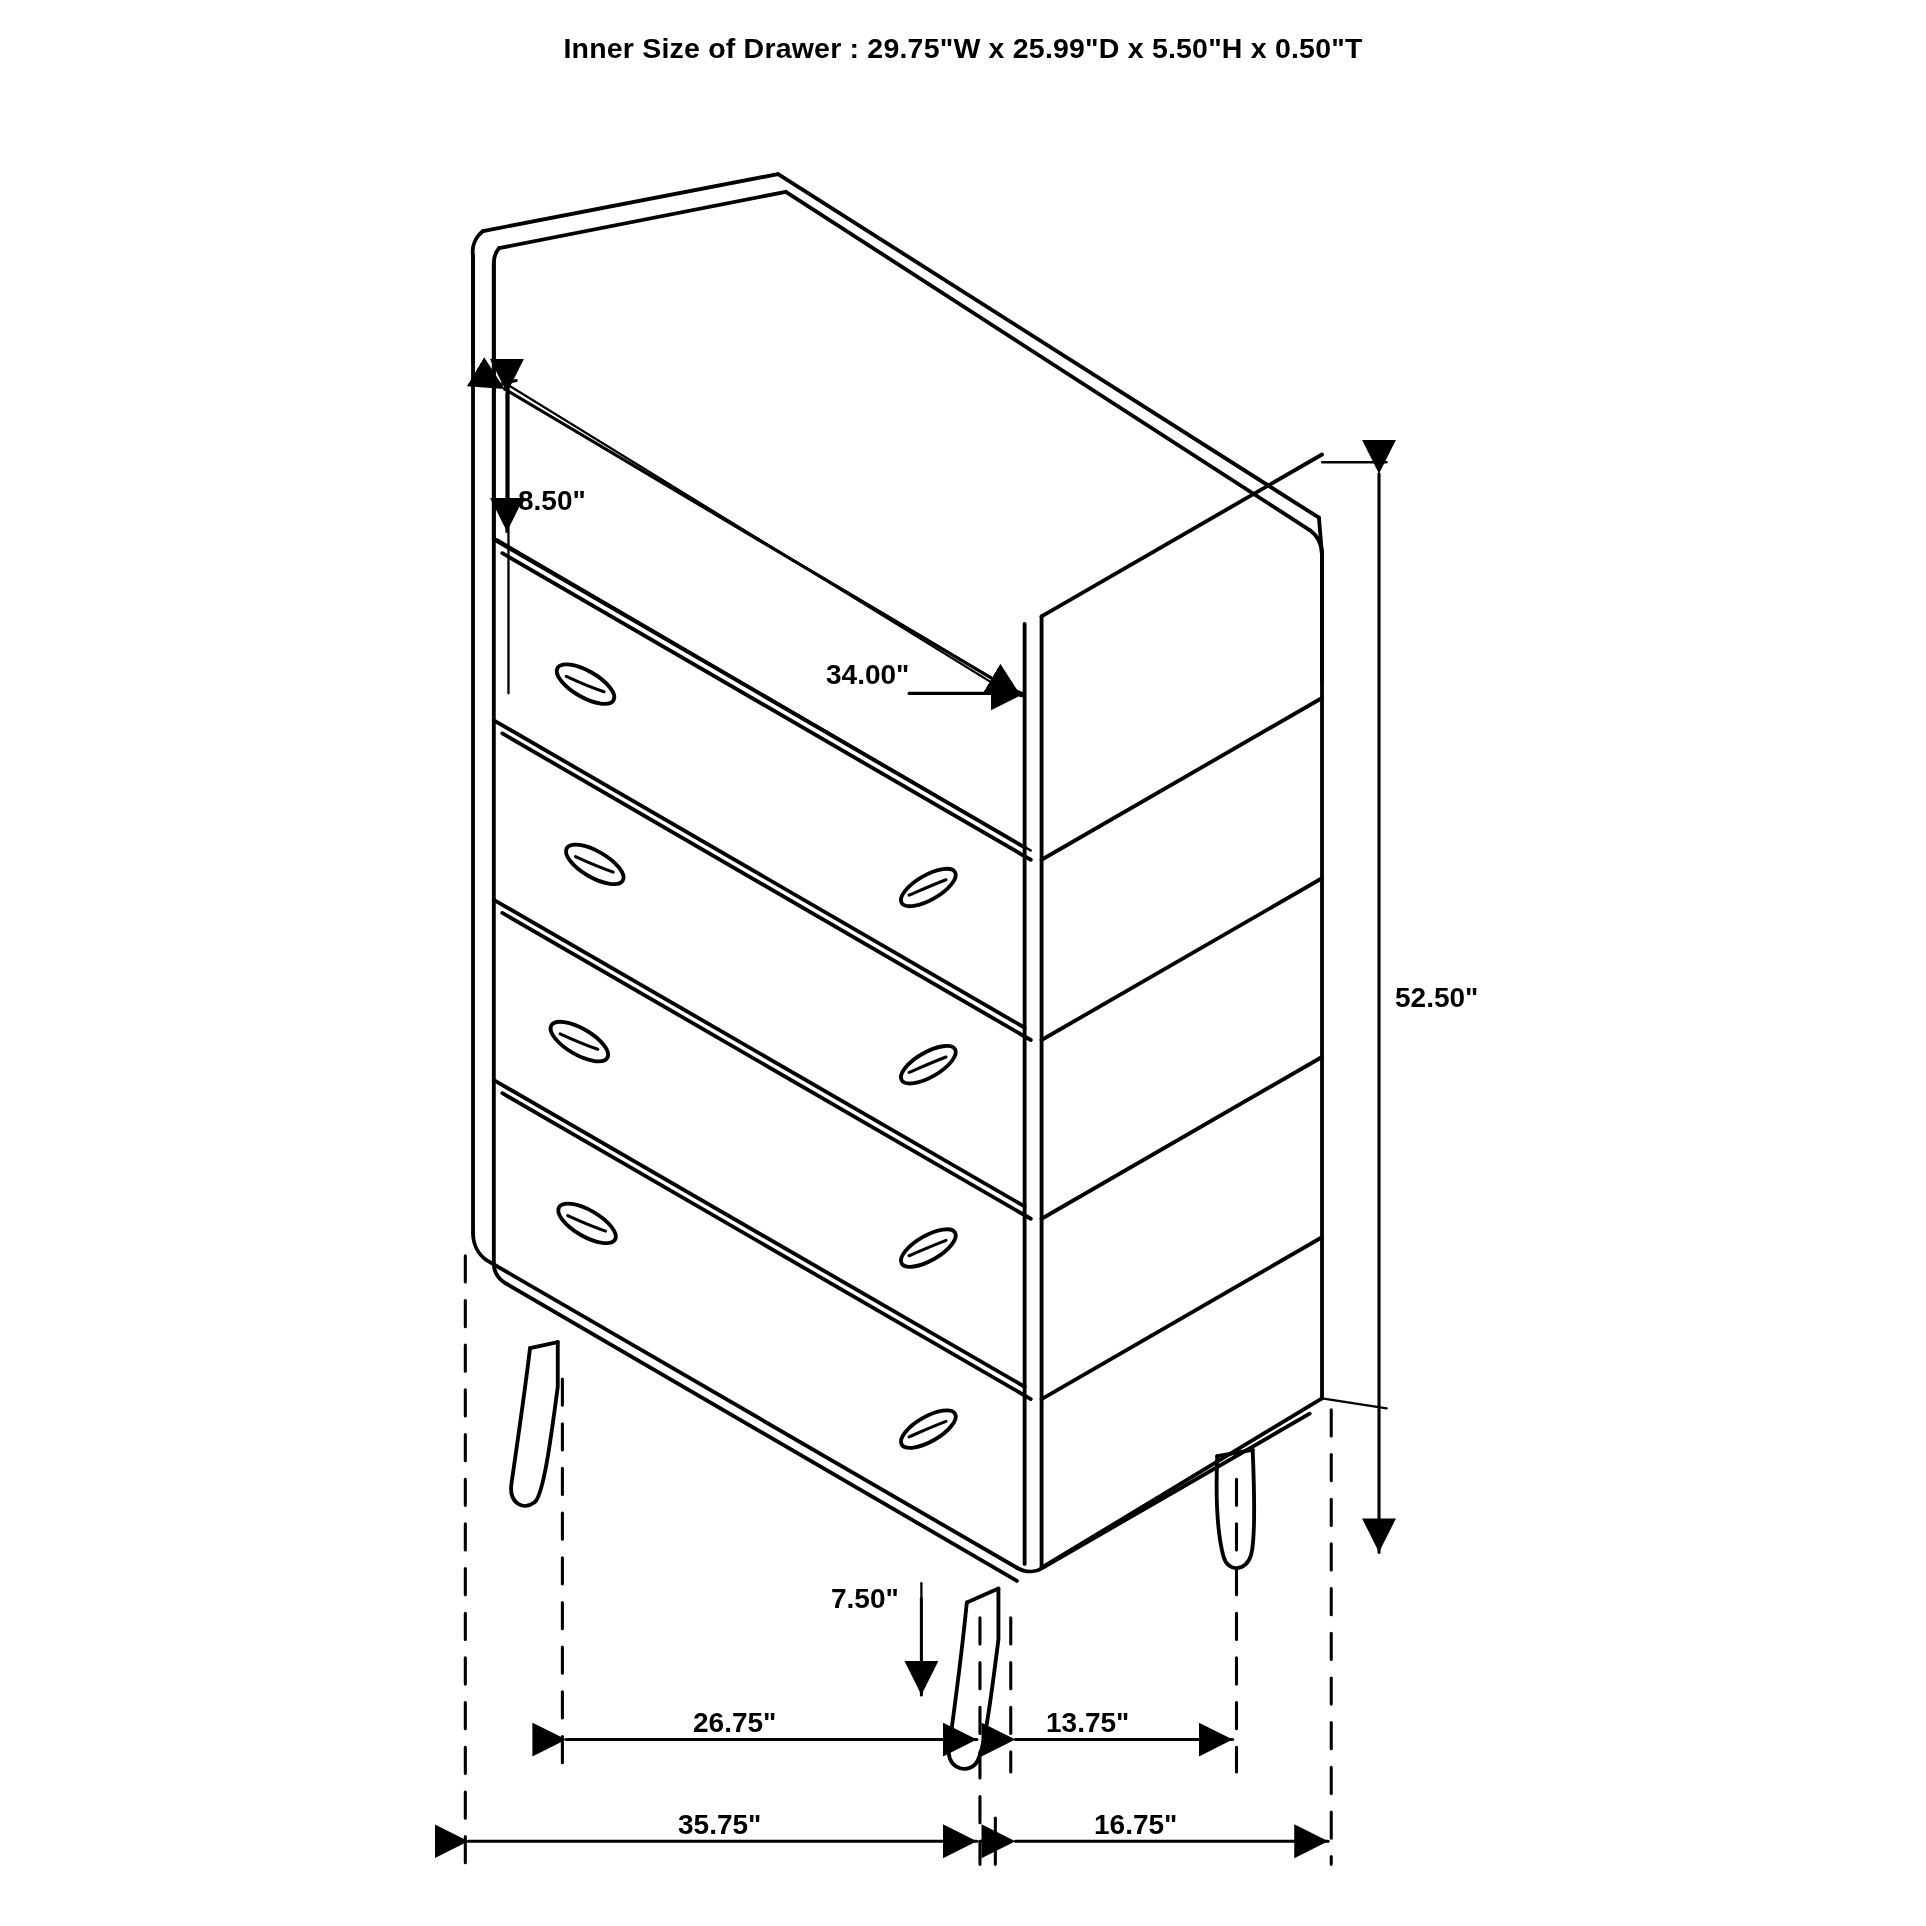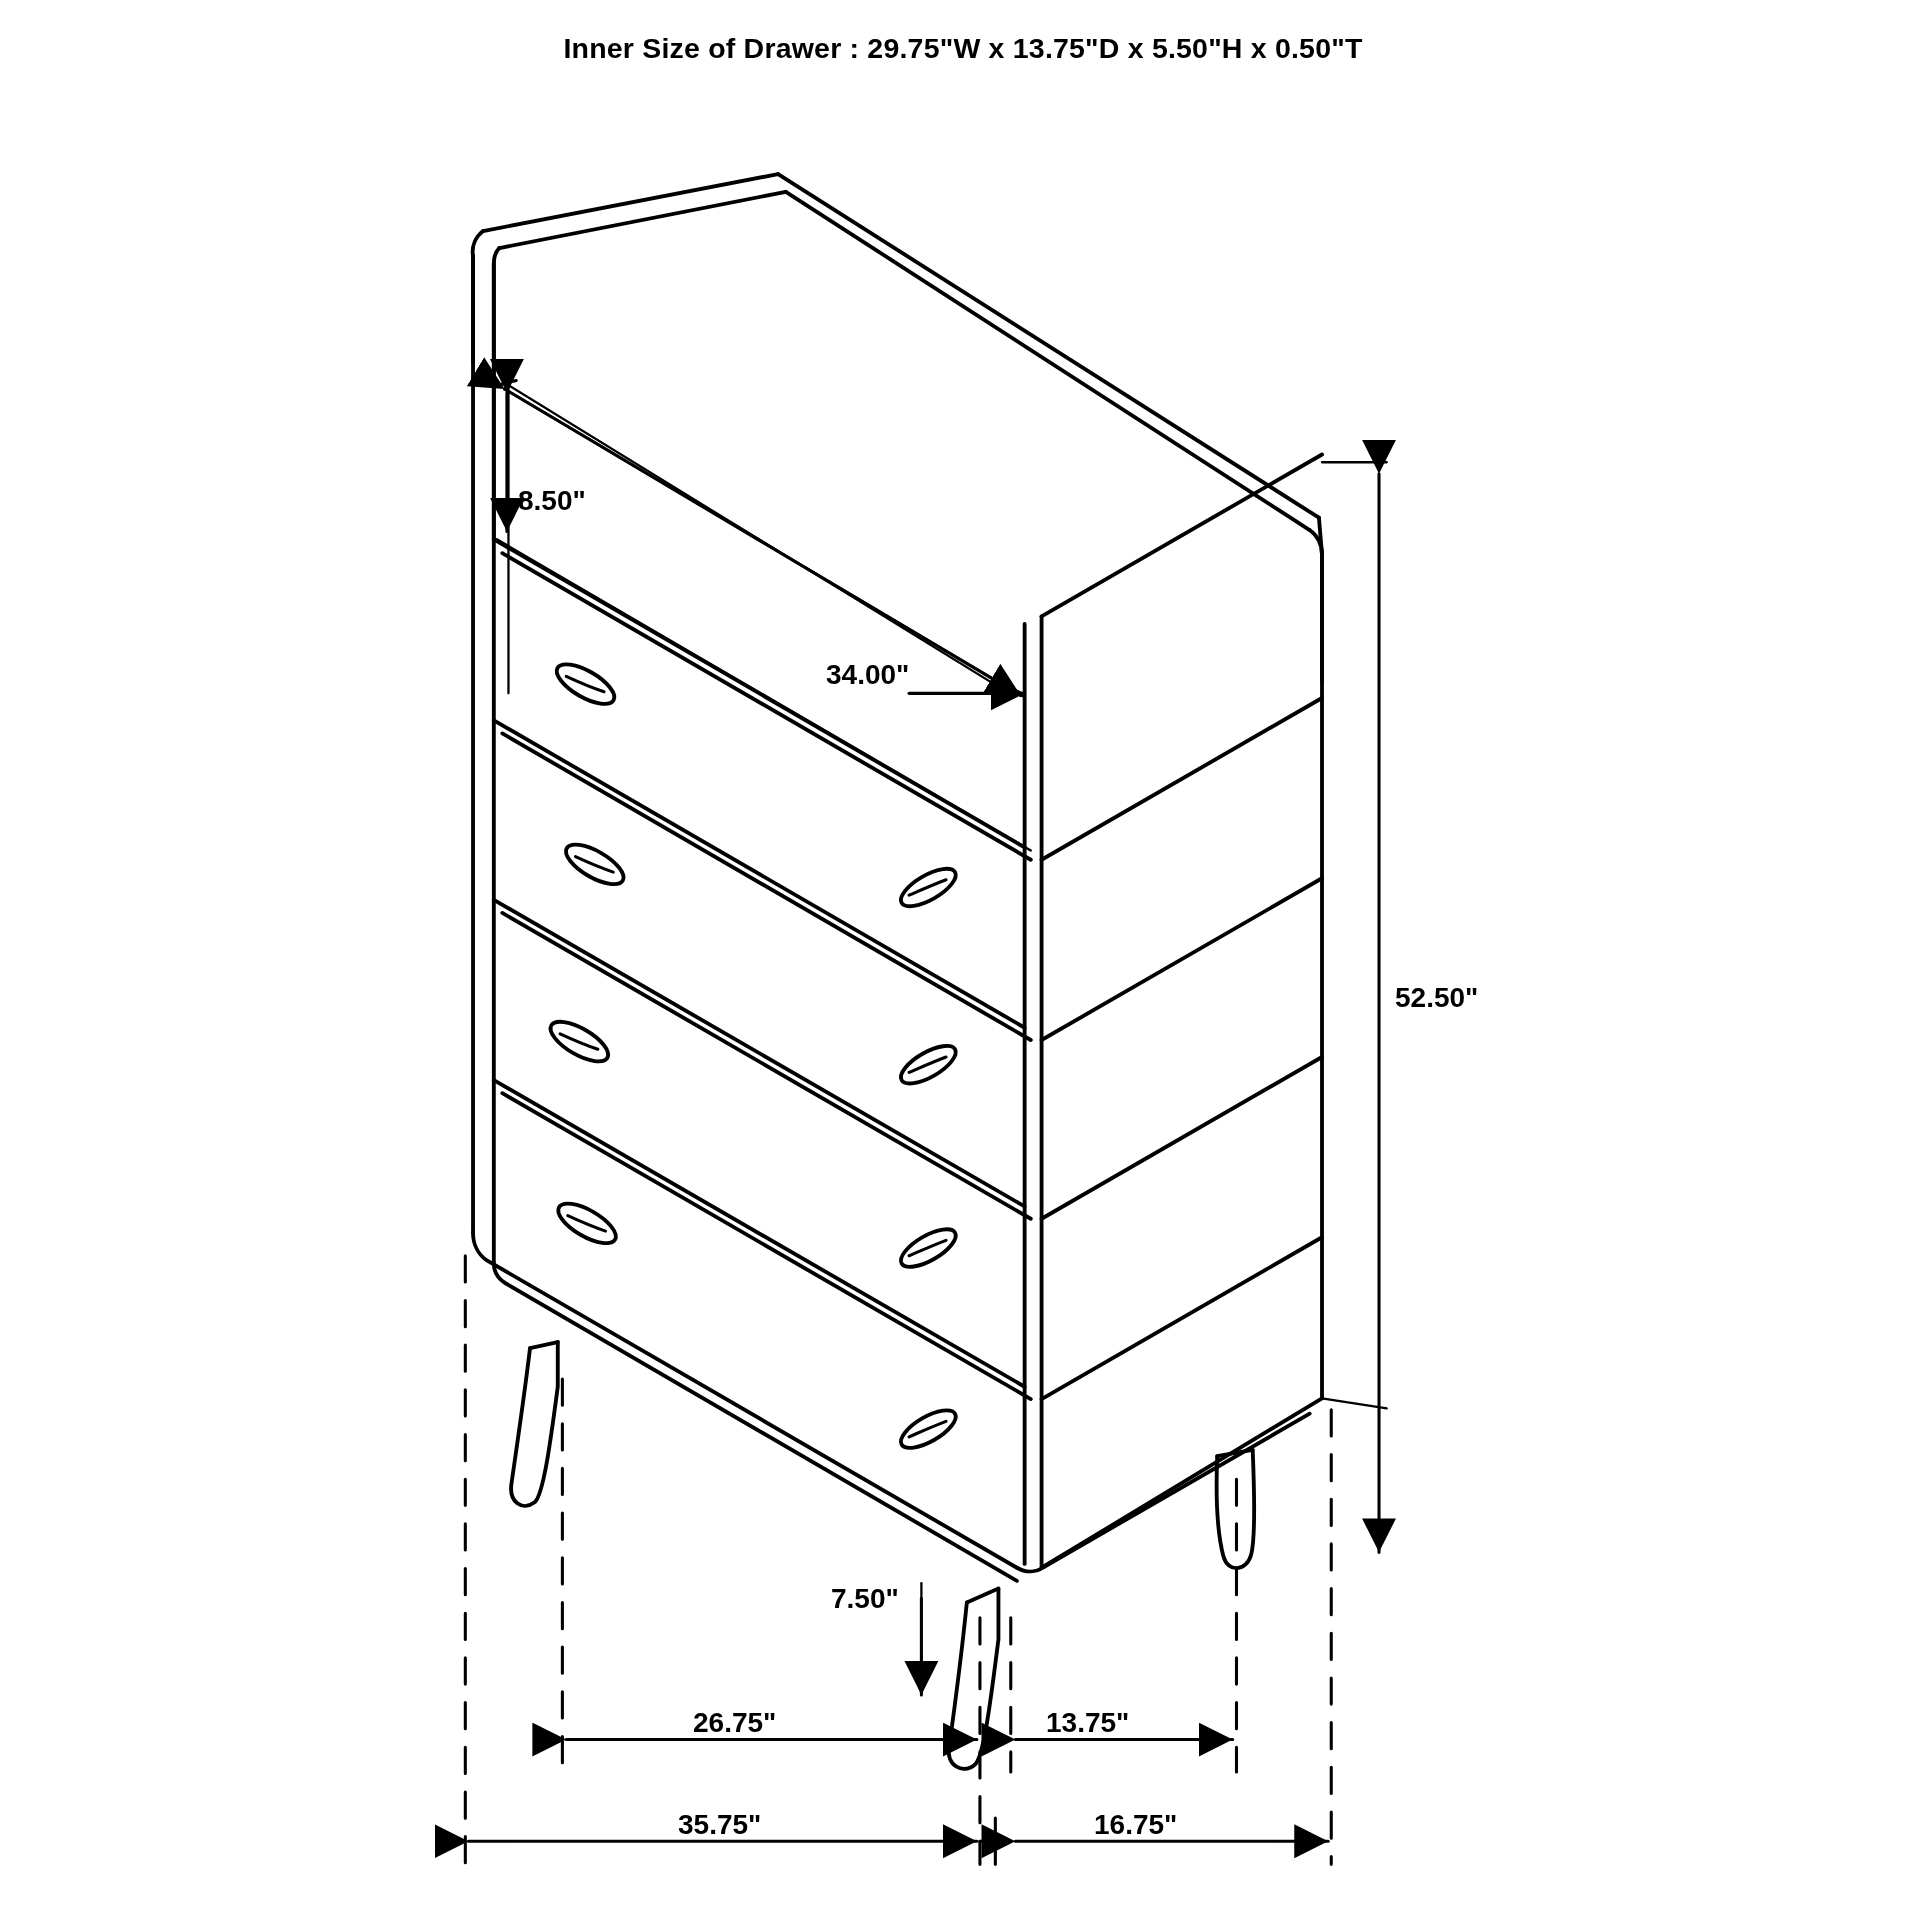--- a/index.html
+++ b/index.html
@@ -41,21 +41,21 @@
     font-size: 28px;
     font-weight: bold;
     white-space: nowrap;
   }
 </style>
 </head>
 <body>
 
 <div id="page">
 
-  <div id="title">Inner Size of Drawer : 29.75"W x 13.75"D x 5.50"H x 0.50"T</div>
+  <div id="title">Inner Size of Drawer : 29.75"W x 25.99"D x 5.50"H x 0.50"T</div>
 
   <svg id="drawing" viewBox="0 0 2500 2500">
     <g fill="none" stroke="#000000" stroke-width="5" stroke-linejoin="round" stroke-linecap="round">
 
       <g>
 
         <path d="M660,300 L1013,230 L1705,670 L1330,810 Z" transform="translate(0,0)" stroke="none" fill="#ffffff"></path>
 
         <path d="M627,300 L1010,226"></path>
         <path d="M1010,226 L1712,672"></path>

